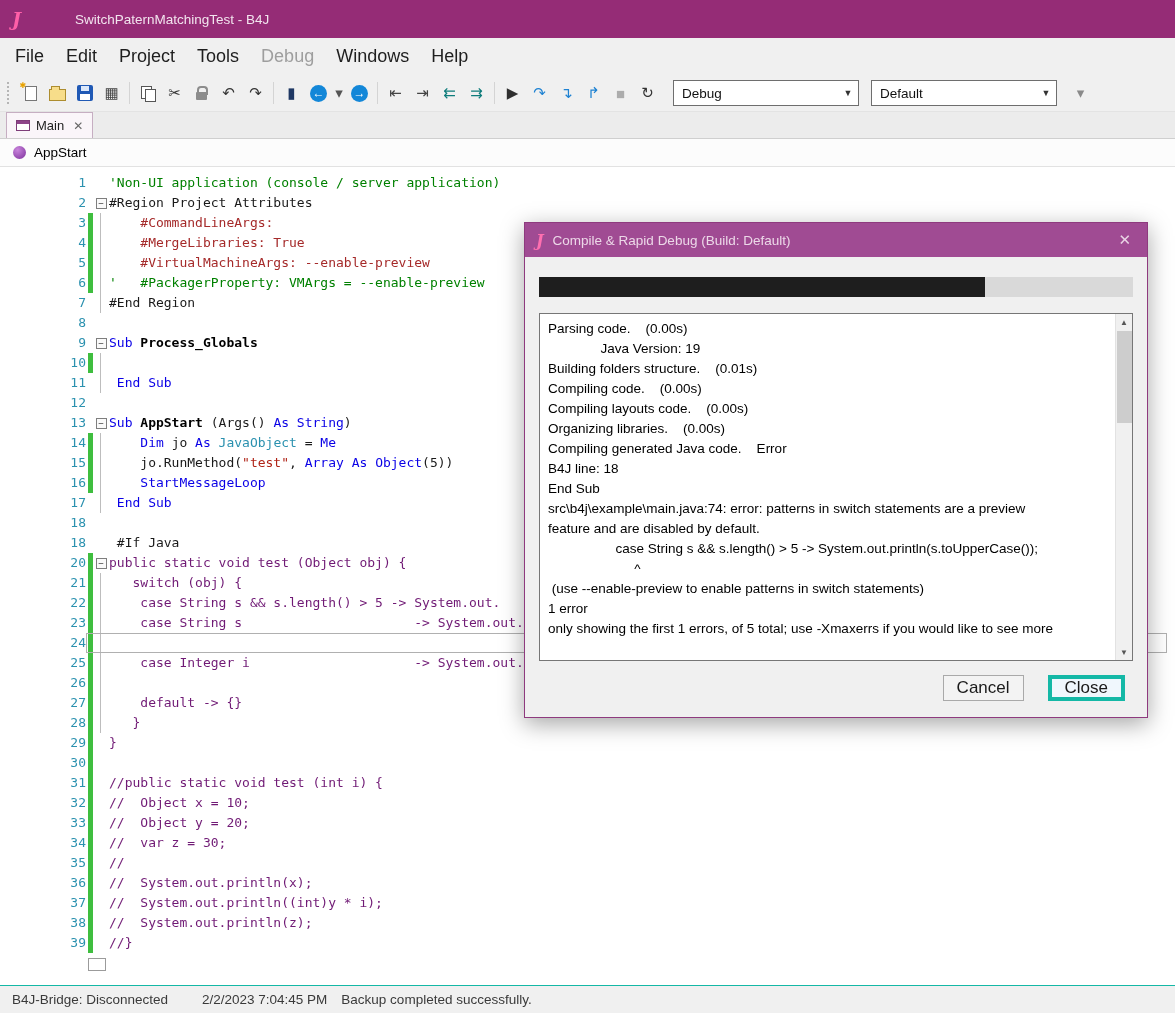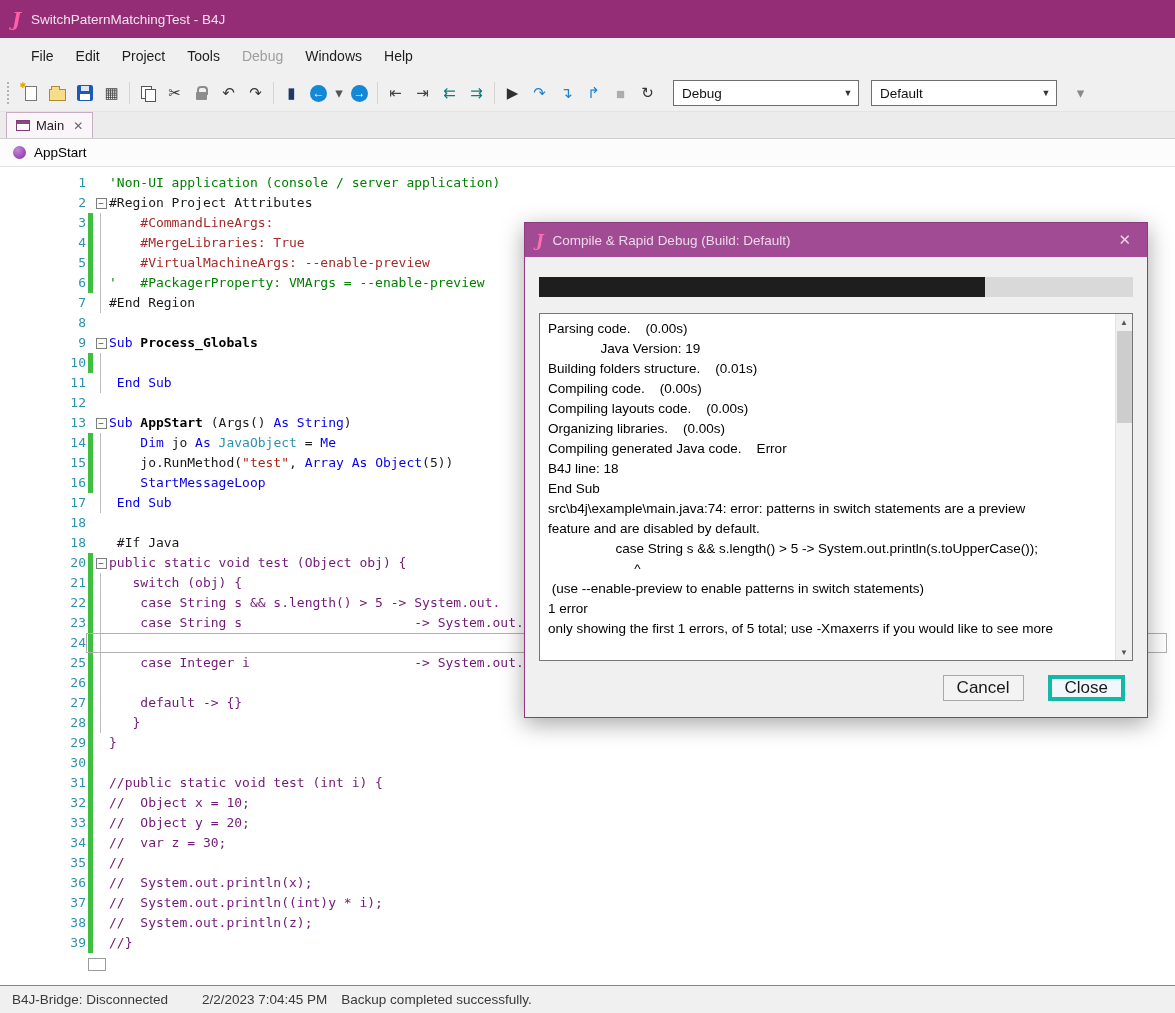--- a/index.html
+++ b/index.html
@@ -5,25 +5,25 @@
   * { margin:0; padding:0; box-sizing:border-box; }
   html,body { width:1175px; height:1013px; overflow:hidden; background:#fff;
               font-family:"Liberation Sans", sans-serif; }
   .app { position:relative; width:1175px; height:1013px; background:#fff; }
 
   
   .titlebar { height:38px; background:#952C76; display:flex; align-items:center;
               padding:0 12px; gap:10px; }
   .titlebar .logo { color:#FF5FA8; font-weight:bold; font-style:italic; font-size:19px;
                     font-family:"DejaVu Serif", serif; }
-  .titlebar .title { color:#F2E4EE; font-size:13.5px; }
+  .titlebar .title { color:#F2E4EE; font-size:13.5px;margin-left:44px; }
 
   
   .menubar { height:37px; background:#F0F0F0; display:flex; 
-             padding-left:20px; font-size:14px; color:#1E1E1E; }
+             padding-left:4px; font-size:18px; color:#1E1E1E; }
   .menu-item { padding:0 11px; line-height:37px; }
   .menu-item.disabled { color:#9E9E9E; }
 
   
   .toolbar { height:37px; background:#F0F0F0; display:flex; align-items:center;
              padding:0 5px; border-bottom:1px solid #E3E3E3; }
   .tbgrip { width:6px; height:22px; border-left:2px dotted #B5B5B5; margin:0 4px 0 2px; }
   .tbsep { width:1px; height:22px; background:#D4D4D4; margin:0 4px; }
   .tbicon { width:27px; height:26px; display:flex; align-items:center; justify-content:center;
             font-size:15px; color:#333; flex:none; }

